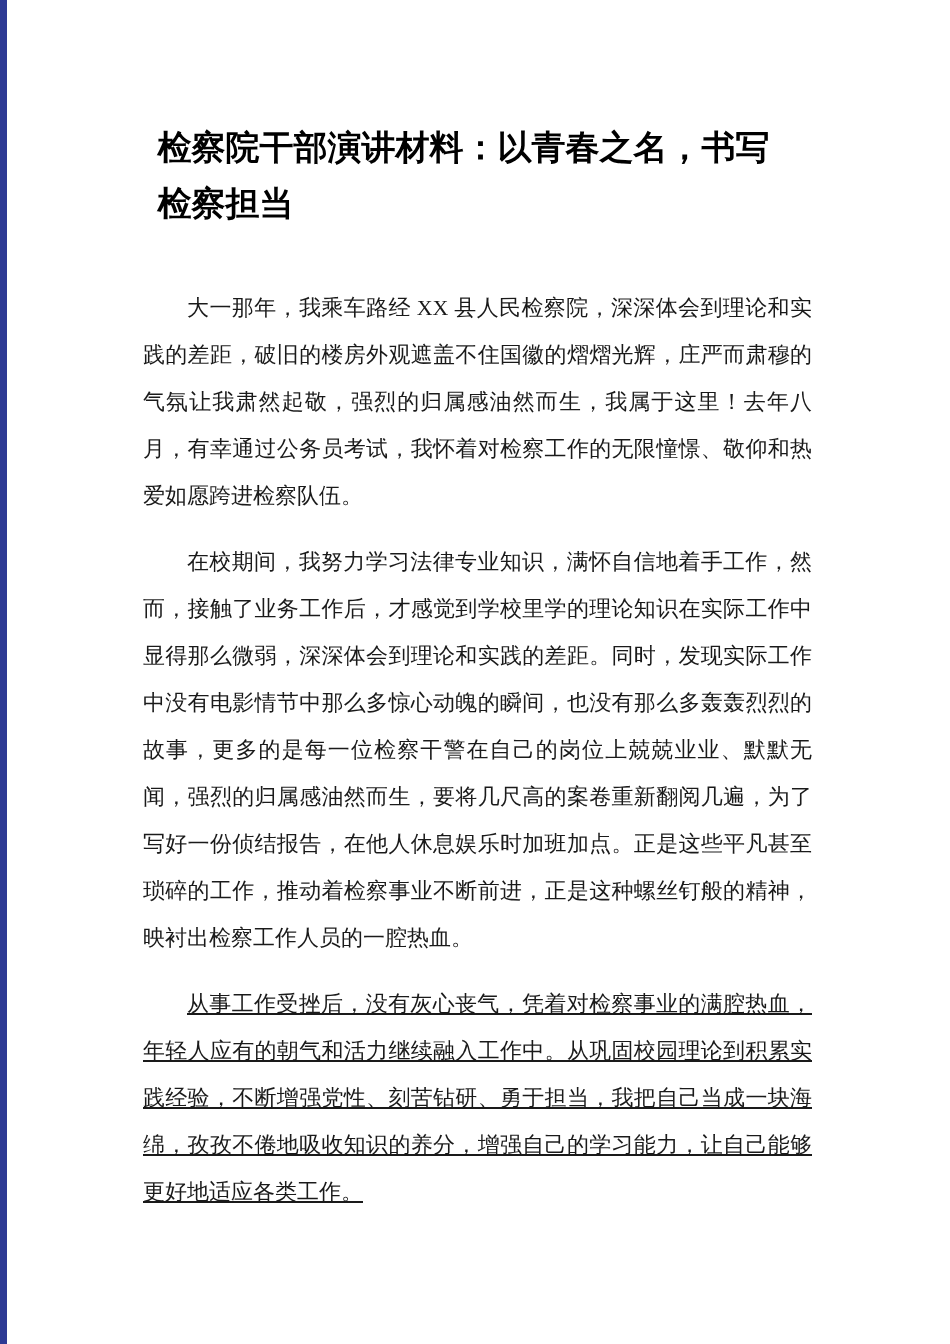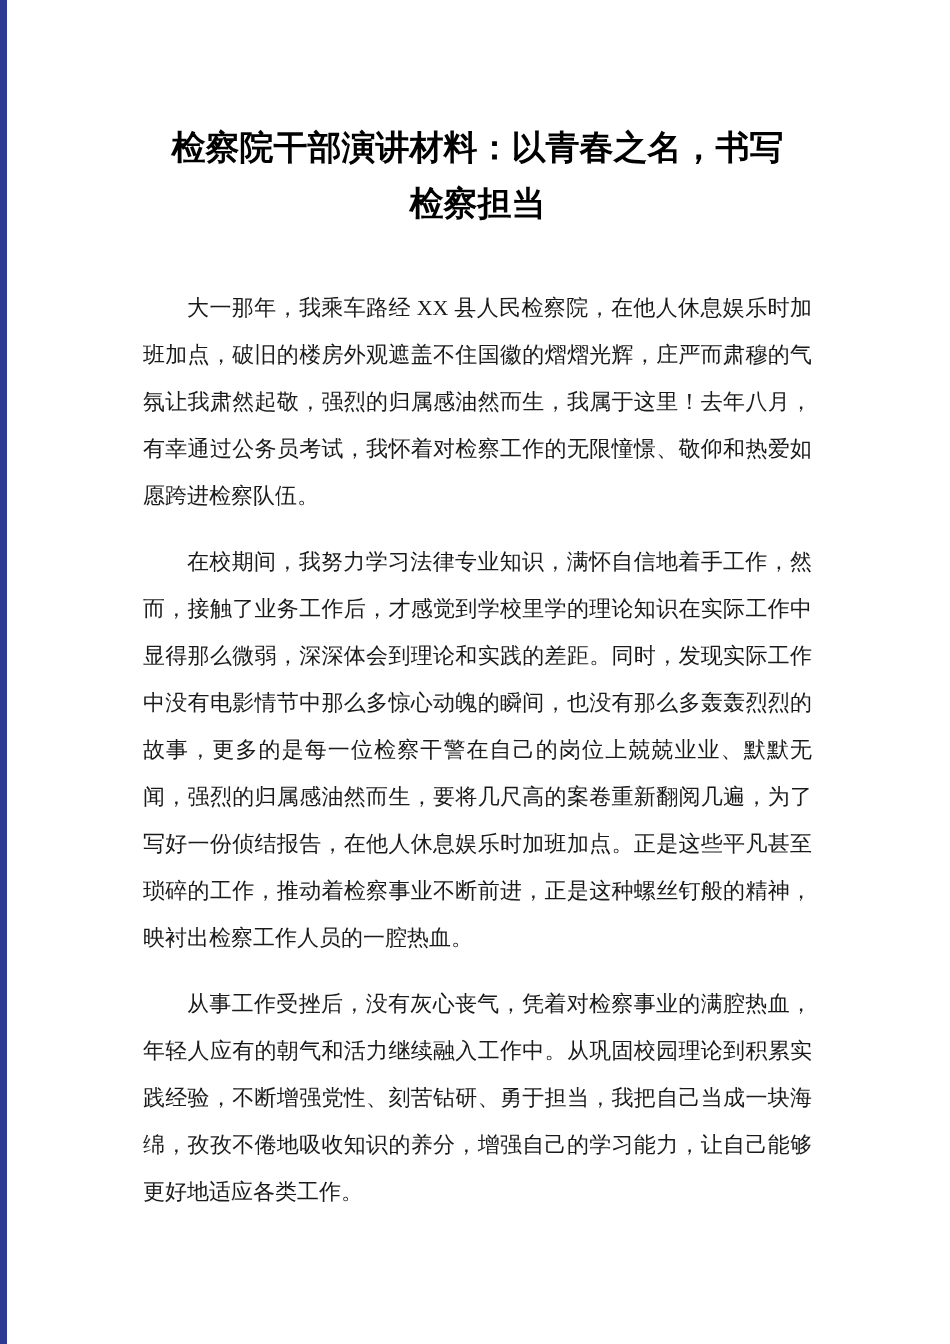--- a/index.html
+++ b/index.html
@@ -28,43 +28,44 @@
     width: 950px;
     height: 1344px;
     padding: 120px 138px 60px 143px;
   }
   .doc-title {
     width: 640px;
     margin: 0 auto 52px auto;
     font-size: 34px;
     line-height: 56px;
     font-weight: bold;
-    text-align: center;
+    text-align: left;
     color: #000000;
   }
   .doc-body p {
     margin: 0 0 19px 0;
     font-size: 22px;
     line-height: 47px;
     text-align: justify;
     text-justify: inter-ideograph;
     text-indent: 2em;
     color: #1a1a1a;
     word-break: break-all;
   }
   .doc-body p:last-child {
     margin-bottom: 0;
+    text-decoration: underline;
   }
 </style>
 </head>
 <body>
 
 <div class="accent-bar"></div>
 
 <div class="page">
   <h1 class="doc-title">检察院干部演讲材料：以青春之名，书写检察担当</h1>
 
   <div class="doc-body">
-    <p>大一那年，我乘车路经 XX 县人民检察院，在他人休息娱乐时加班加点，破旧的楼房外观遮盖不住国徽的熠熠光辉，庄严而肃穆的气氛让我肃然起敬，强烈的归属感油然而生，我属于这里！去年八月，有幸通过公务员考试，我怀着对检察工作的无限憧憬、敬仰和热爱如愿跨进检察队伍。</p>
+    <p>大一那年，我乘车路经 XX 县人民检察院，深深体会到理论和实践的差距，破旧的楼房外观遮盖不住国徽的熠熠光辉，庄严而肃穆的气氛让我肃然起敬，强烈的归属感油然而生，我属于这里！去年八月，有幸通过公务员考试，我怀着对检察工作的无限憧憬、敬仰和热爱如愿跨进检察队伍。</p>
     <p>在校期间，我努力学习法律专业知识，满怀自信地着手工作，然而，接触了业务工作后，才感觉到学校里学的理论知识在实际工作中显得那么微弱，深深体会到理论和实践的差距。同时，发现实际工作中没有电影情节中那么多惊心动魄的瞬间，也没有那么多轰轰烈烈的故事，更多的是每一位检察干警在自己的岗位上兢兢业业、默默无闻，强烈的归属感油然而生，要将几尺高的案卷重新翻阅几遍，为了写好一份侦结报告，在他人休息娱乐时加班加点。正是这些平凡甚至琐碎的工作，推动着检察事业不断前进，正是这种螺丝钉般的精神，映衬出检察工作人员的一腔热血。</p>
     <p>从事工作受挫后，没有灰心丧气，凭着对检察事业的满腔热血，年轻人应有的朝气和活力继续融入工作中。从巩固校园理论到积累实践经验，不断增强党性、刻苦钻研、勇于担当，我把自己当成一块海绵，孜孜不倦地吸收知识的养分，增强自己的学习能力，让自己能够更好地适应各类工作。</p>
   </div>
 </div>
 
 </body></html>

